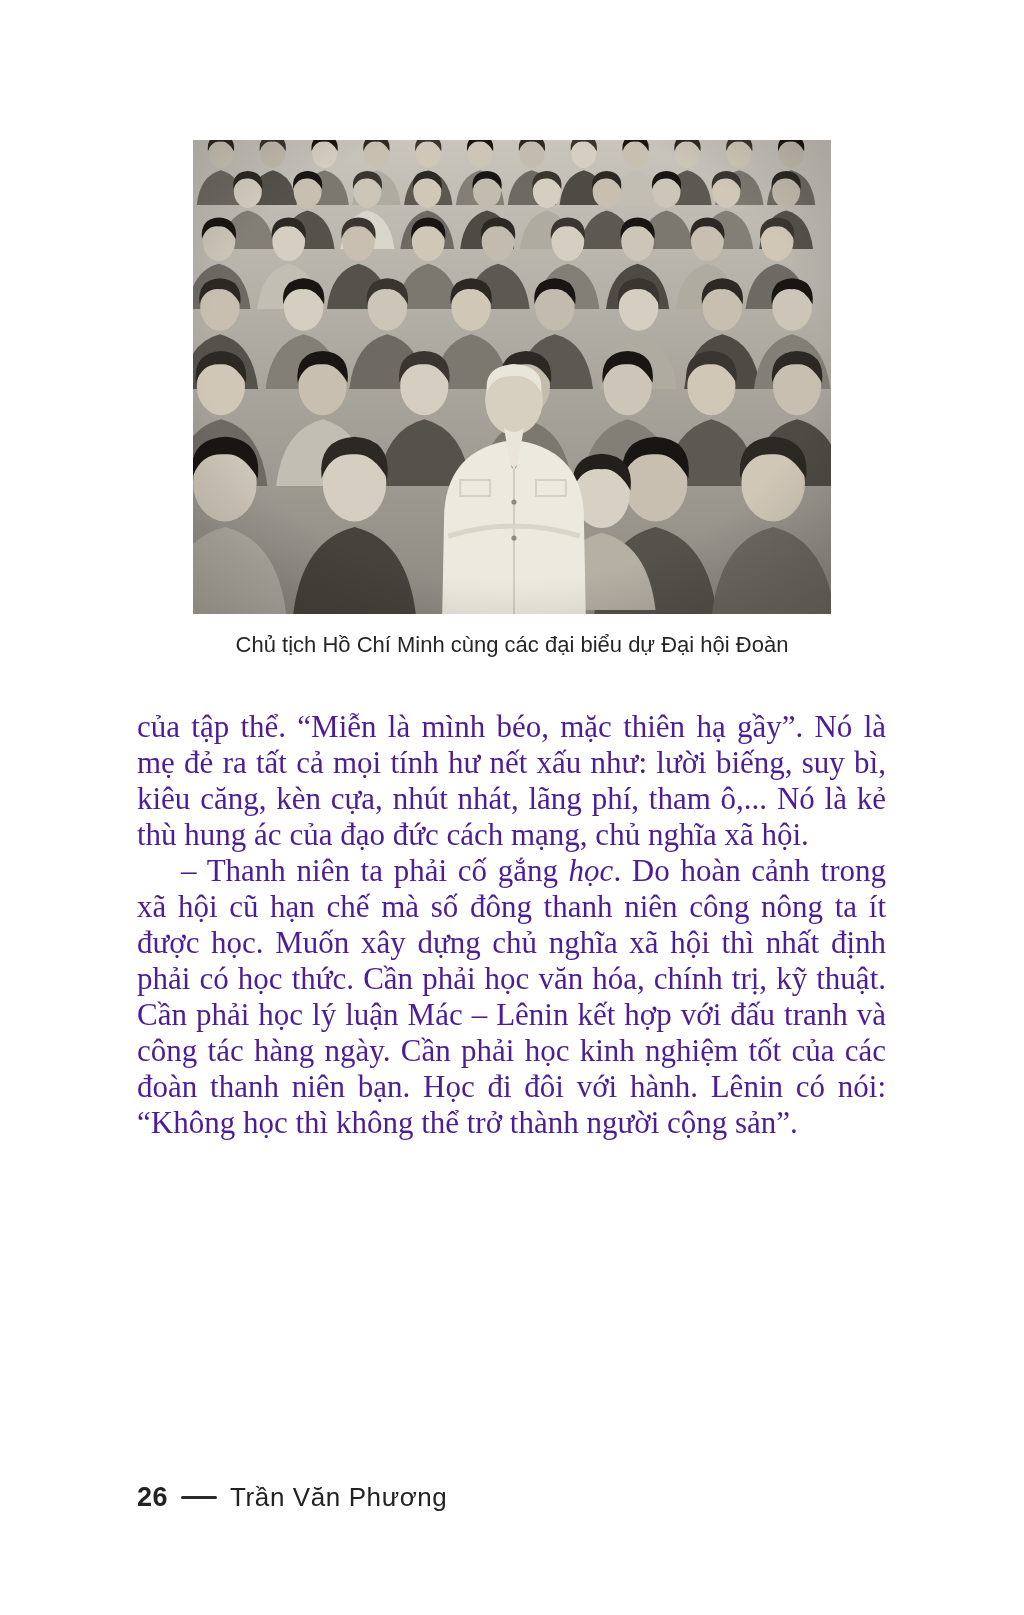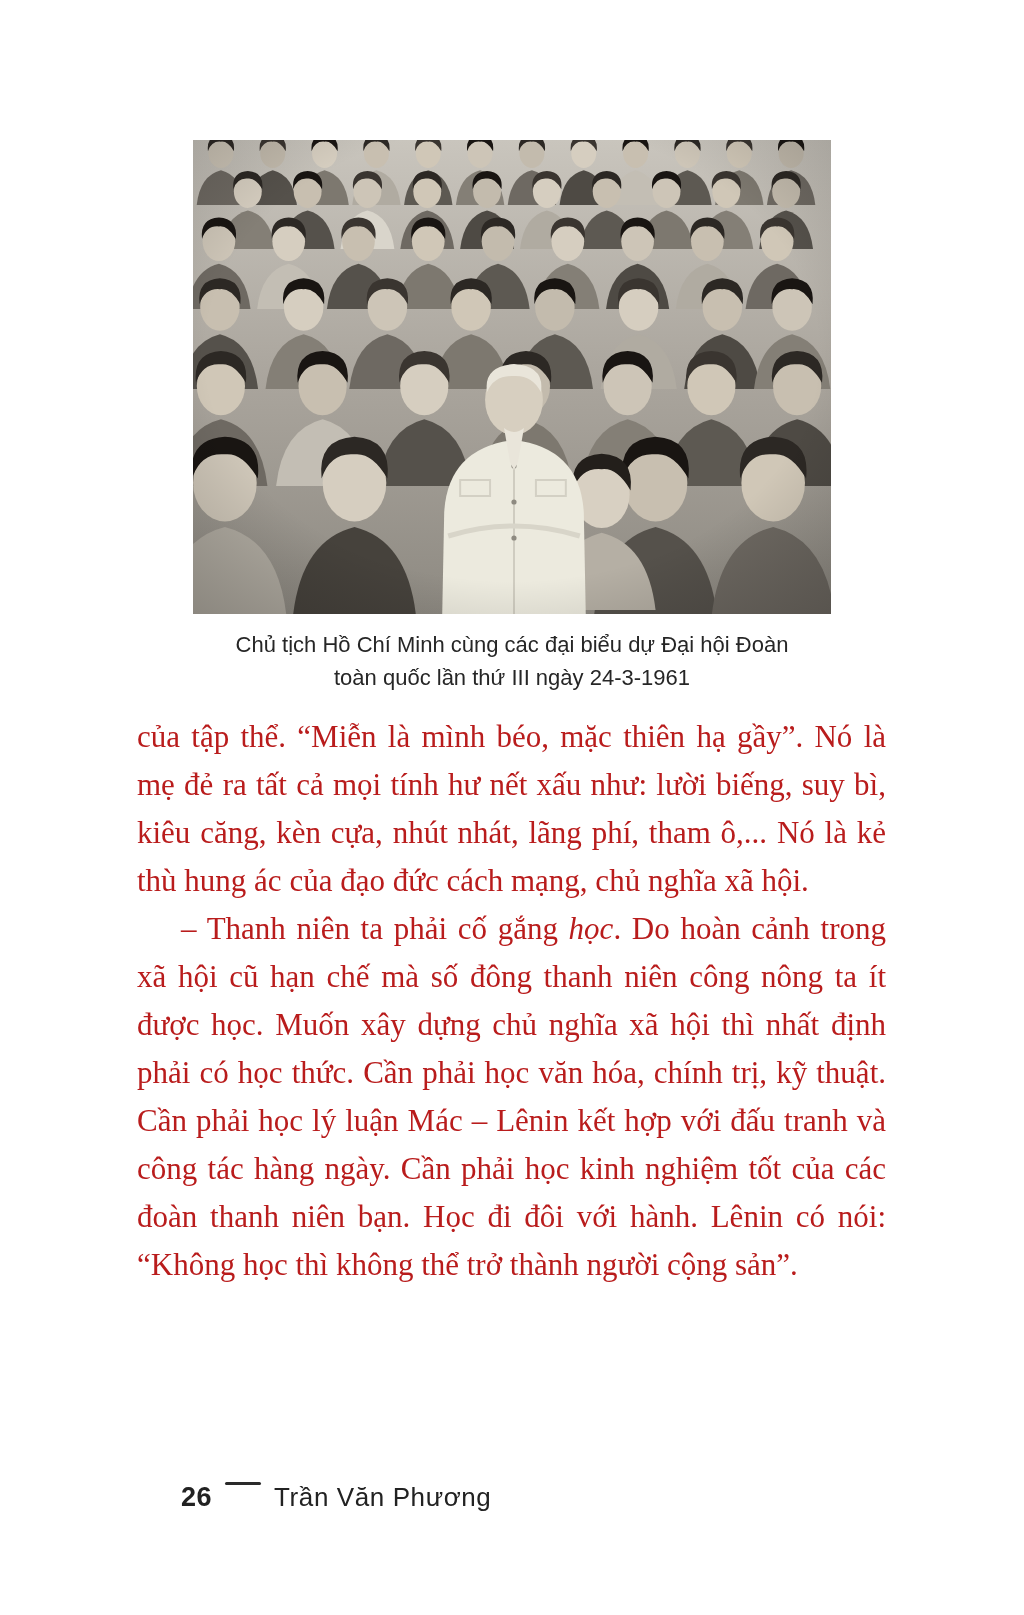--- a/index.html
+++ b/index.html
@@ -29,40 +29,39 @@
     margin-top:14px;
     font-size:22px;
     line-height:33px;
     font-weight:500;
     color:#262626;
   }
   .cap-line{display:block}
 
   
   .body-text{
-    margin:19px 138px 0 137px;
+    margin:48px 138px 0 137px;
     font-family:"Liberation Serif","DejaVu Serif",serif;
     font-size:31px;
-    line-height:48px;
-    color:#b91c1c;
+    line-height:36px;
+    color:#4c1d95;
     text-align:justify;
   }
   .para{margin:0;padding:0}
   .para.indent{text-indent:44px}
   .para em{}
 
   
   .page-footer{
     position:absolute;
     left:137px;
     top:1482px;
     display:flex;
-    align-items:flex-start;
+    align-items:center;
     color:#222222;
-    margin-left:44px;
   }
   .page-num{font-weight:bold;font-size:27px;letter-spacing:0.5px}
   .footer-dash{
     width:36px;height:3px;
     background:#2a2a2a;
     margin:0 13px;
     border-radius:2px;
   }
   .author{font-size:26px;letter-spacing:0.6px;font-weight:500}
 </style>
@@ -165,21 +164,20 @@
           <path d="M295,252 Q291,226 322,224 Q353,226 349,252 Q340,235 322,236 Q302,235 295,252 Z" fill="#e9e5da"></path>
           <path d="M312,288 Q322,296 332,288 L326,322 L322,330 L318,322 Z" fill="#e9e5da"></path>
         </g>
 
         <rect x="0" y="0" width="640" height="474" fill="url(#vig)"></rect>
       </svg>
     </div>
 
     <figcaption class="caption">
       <span class="cap-line">Chủ tịch Hồ Chí Minh cùng các đại biểu dự Đại hội Đoàn</span>
-      <span class="cap-line">toàn quốc lần thứ III ngày 24-3-1961</span>
     </figcaption>
   </figure>
 
   <main class="body-text">
     <p class="para">của tập thể. “Miễn là mình béo, mặc thiên hạ gầy”. Nó là mẹ đẻ ra tất cả mọi tính hư nết xấu như: lười biếng, suy bì, kiêu căng, kèn cựa, nhút nhát, lãng phí, tham ô,... Nó là kẻ thù hung ác của đạo đức cách mạng, chủ nghĩa xã hội.</p>
     <p class="para indent"><span>– Thanh niên ta phải cố gắng </span><em>học</em><span>. Do hoàn cảnh trong xã hội cũ hạn chế mà số đông thanh niên công nông ta ít được học. Muốn xây dựng chủ nghĩa xã hội thì nhất định phải có học thức. Cần phải học văn hóa, chính trị, kỹ thuật. Cần phải học lý luận Mác – Lênin kết hợp với đấu tranh và công tác hàng ngày. Cần phải học kinh nghiệm tốt của các đoàn thanh niên bạn. Học đi đôi với hành. Lênin có nói: “Không học thì không thể trở thành người cộng sản”.</span></p>
   </main>
 
   <footer class="page-footer">
     <span class="page-num">26</span>

